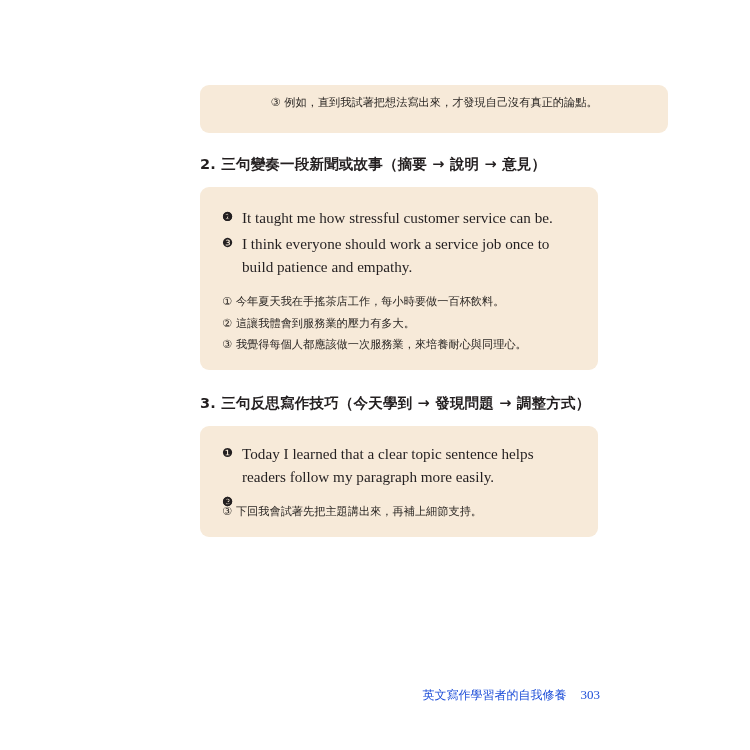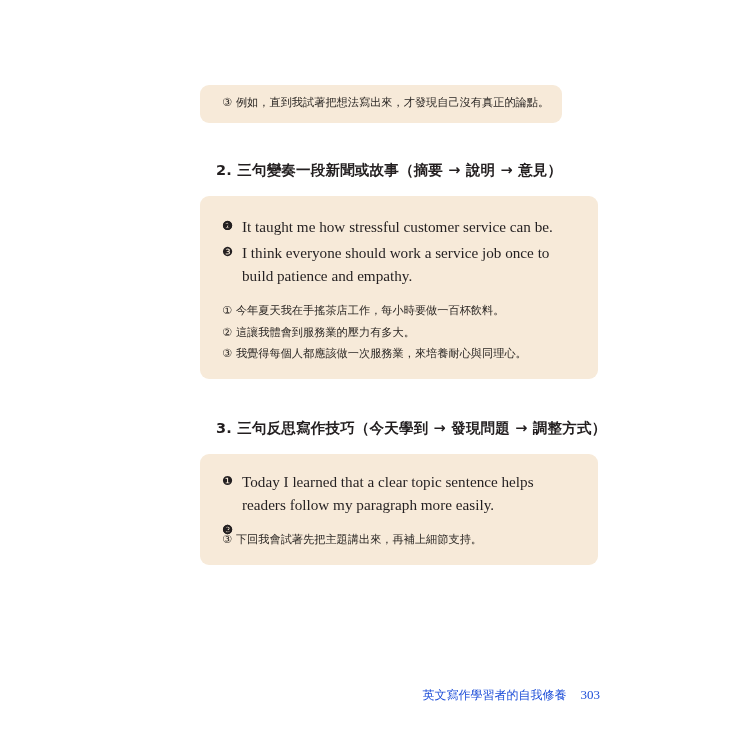--- a/index.html
+++ b/index.html
@@ -28,22 +28,22 @@
     width: 400px;
   }
 
   
   .box {
     background: #f7ead9;
     border-radius: 9px;
     box-sizing: border-box;
   }
   .box-partial {
-    width: 362px;
-    padding: 8px 22px 10px 22px;
+    width: 468px;
+    padding: 8px 22px 20px 22px;
     margin-bottom: 0;
     text-align: center;
   }
   .cn-line {
     font-family: "DejaVu Sans", sans-serif;
     font-size: 11.2px;
     line-height: 1.75;
     color: #2b2724;
     white-space: nowrap;
   }
@@ -51,21 +51,21 @@
     font-family: "DejaVu Sans", sans-serif;
     font-size: 11px;
     margin-right: 4px;
   }
 
   h2.section {
     font-family: "DejaVu Sans", sans-serif;
     font-size: 14.5px;
     font-weight: 700;
     color: #231f20;
-    margin: 16px;
+    margin: 0;
     padding: 0;
     letter-spacing: 0.2px;
     white-space: nowrap;
   }
 
   .block {
     margin-top: 13px;
     width: 398px;
     padding: 16px 26px 14px 22px;
   }

